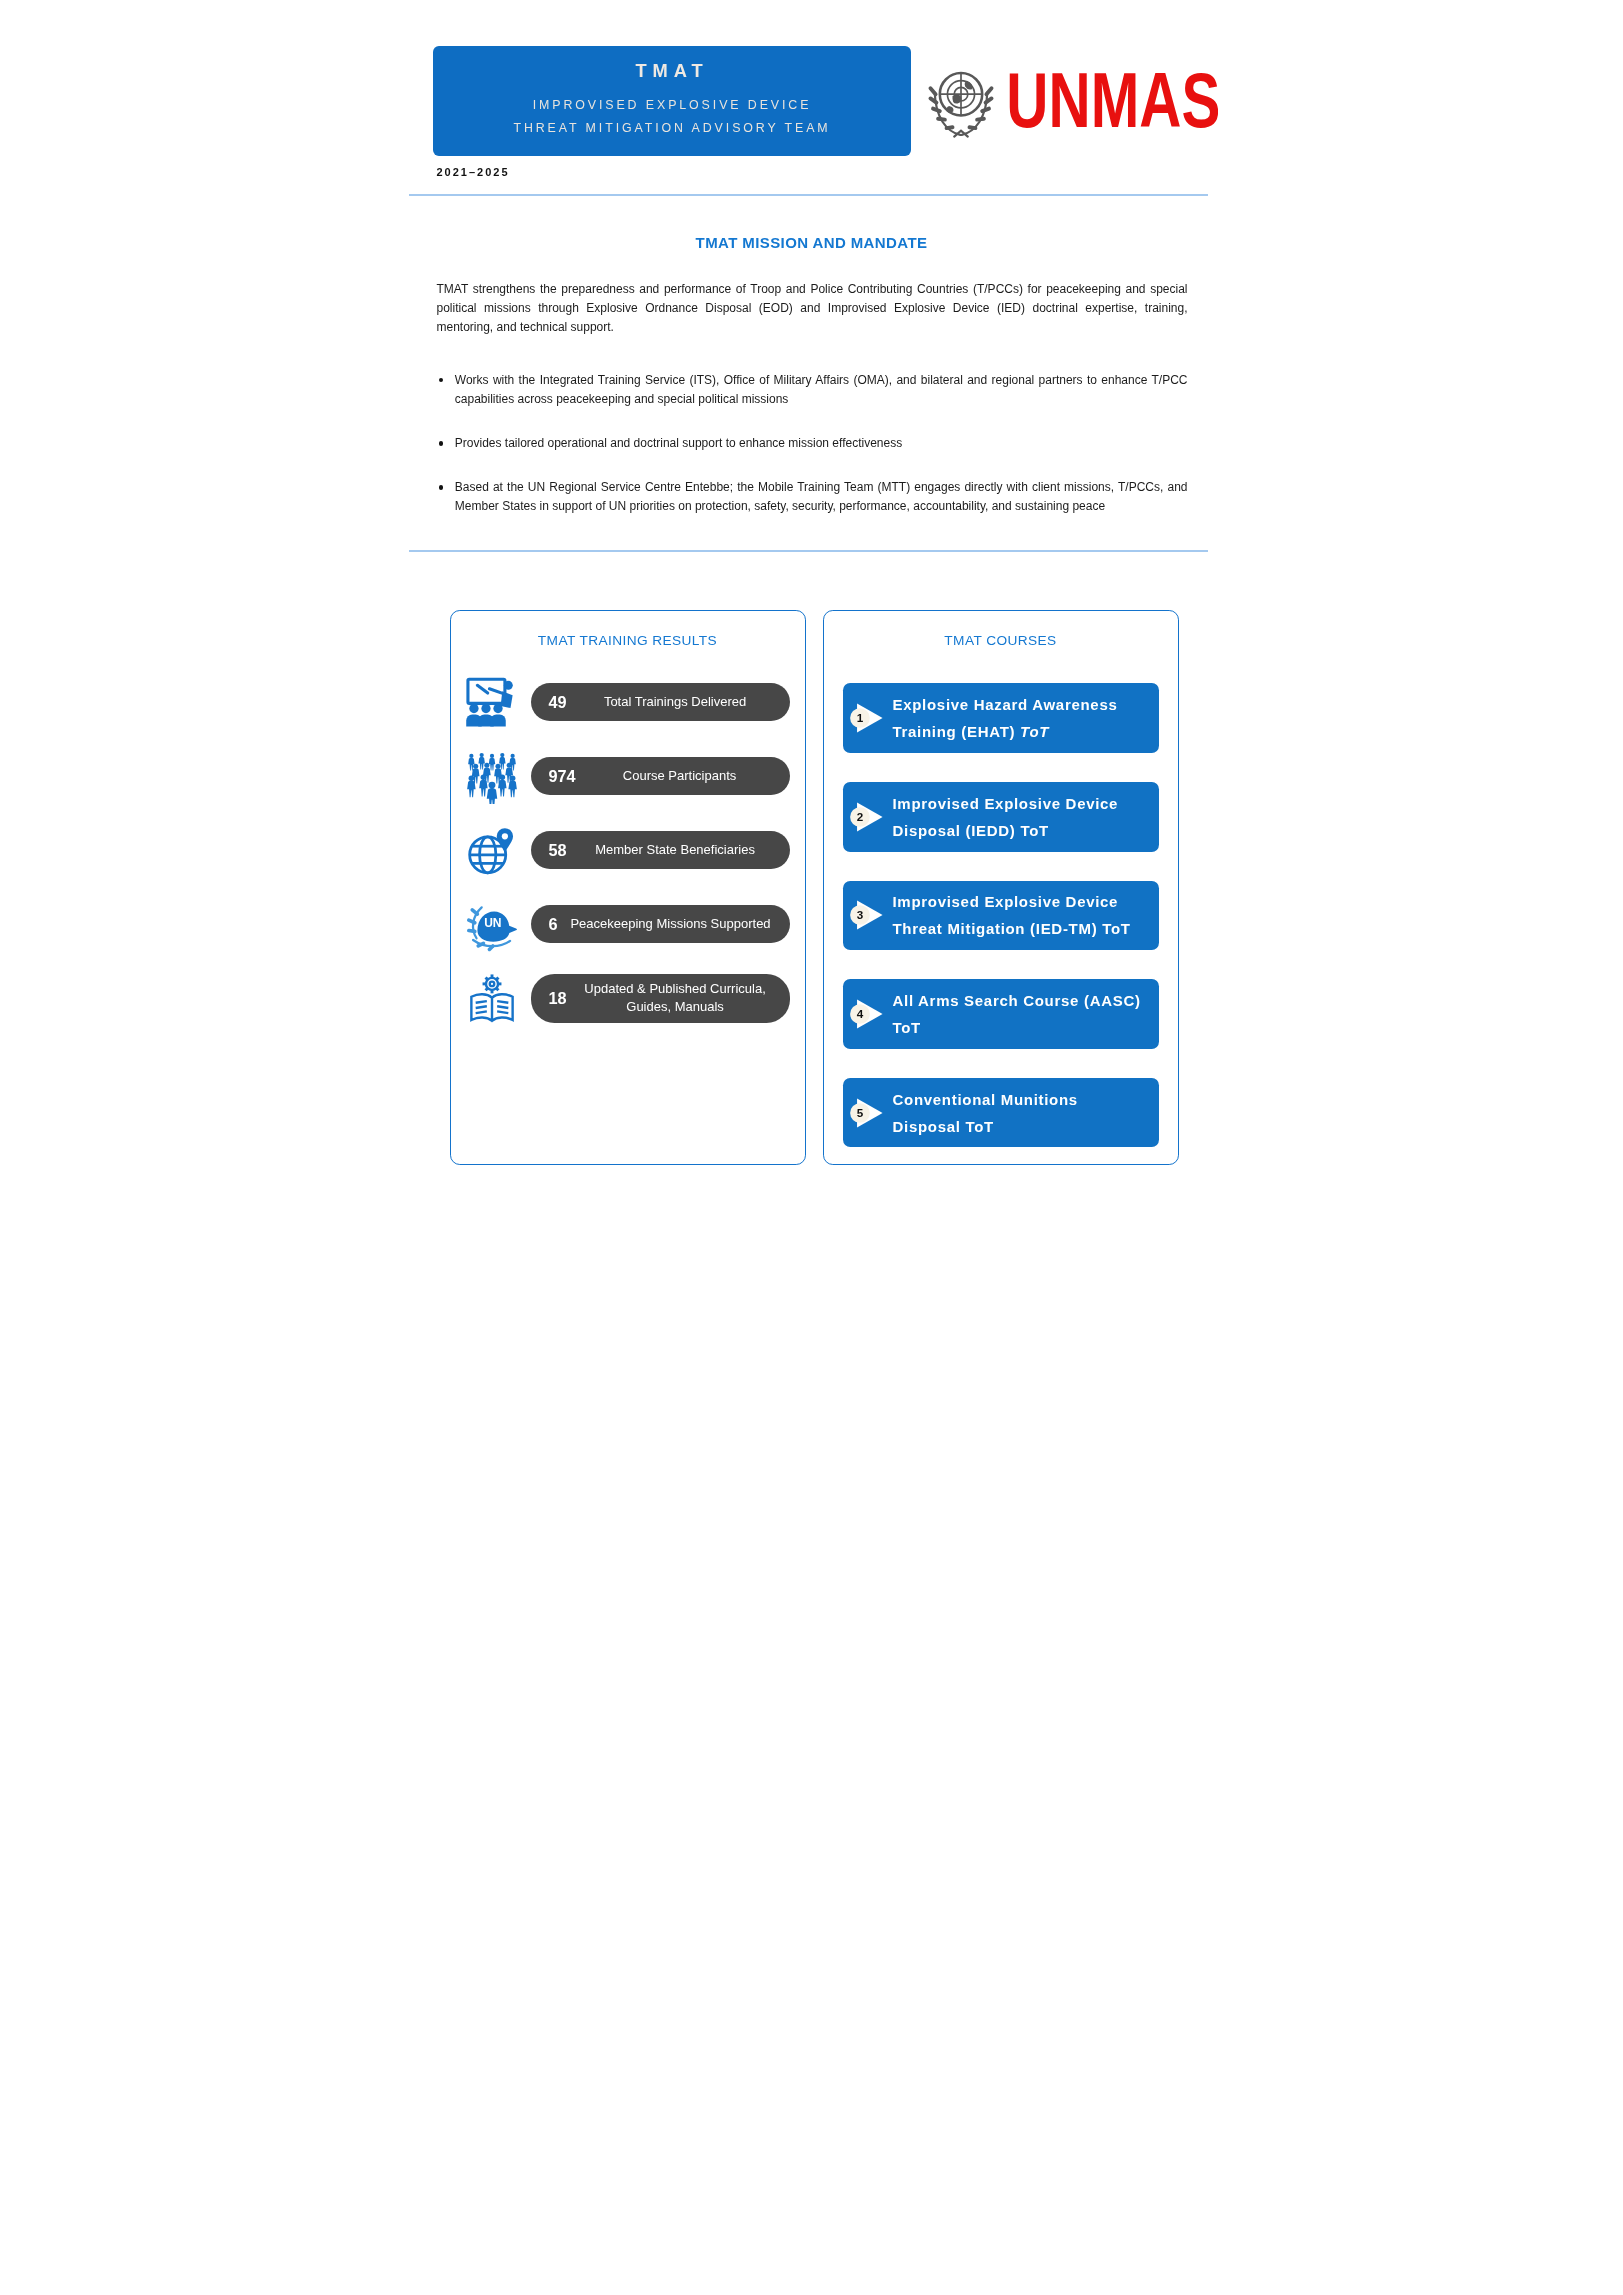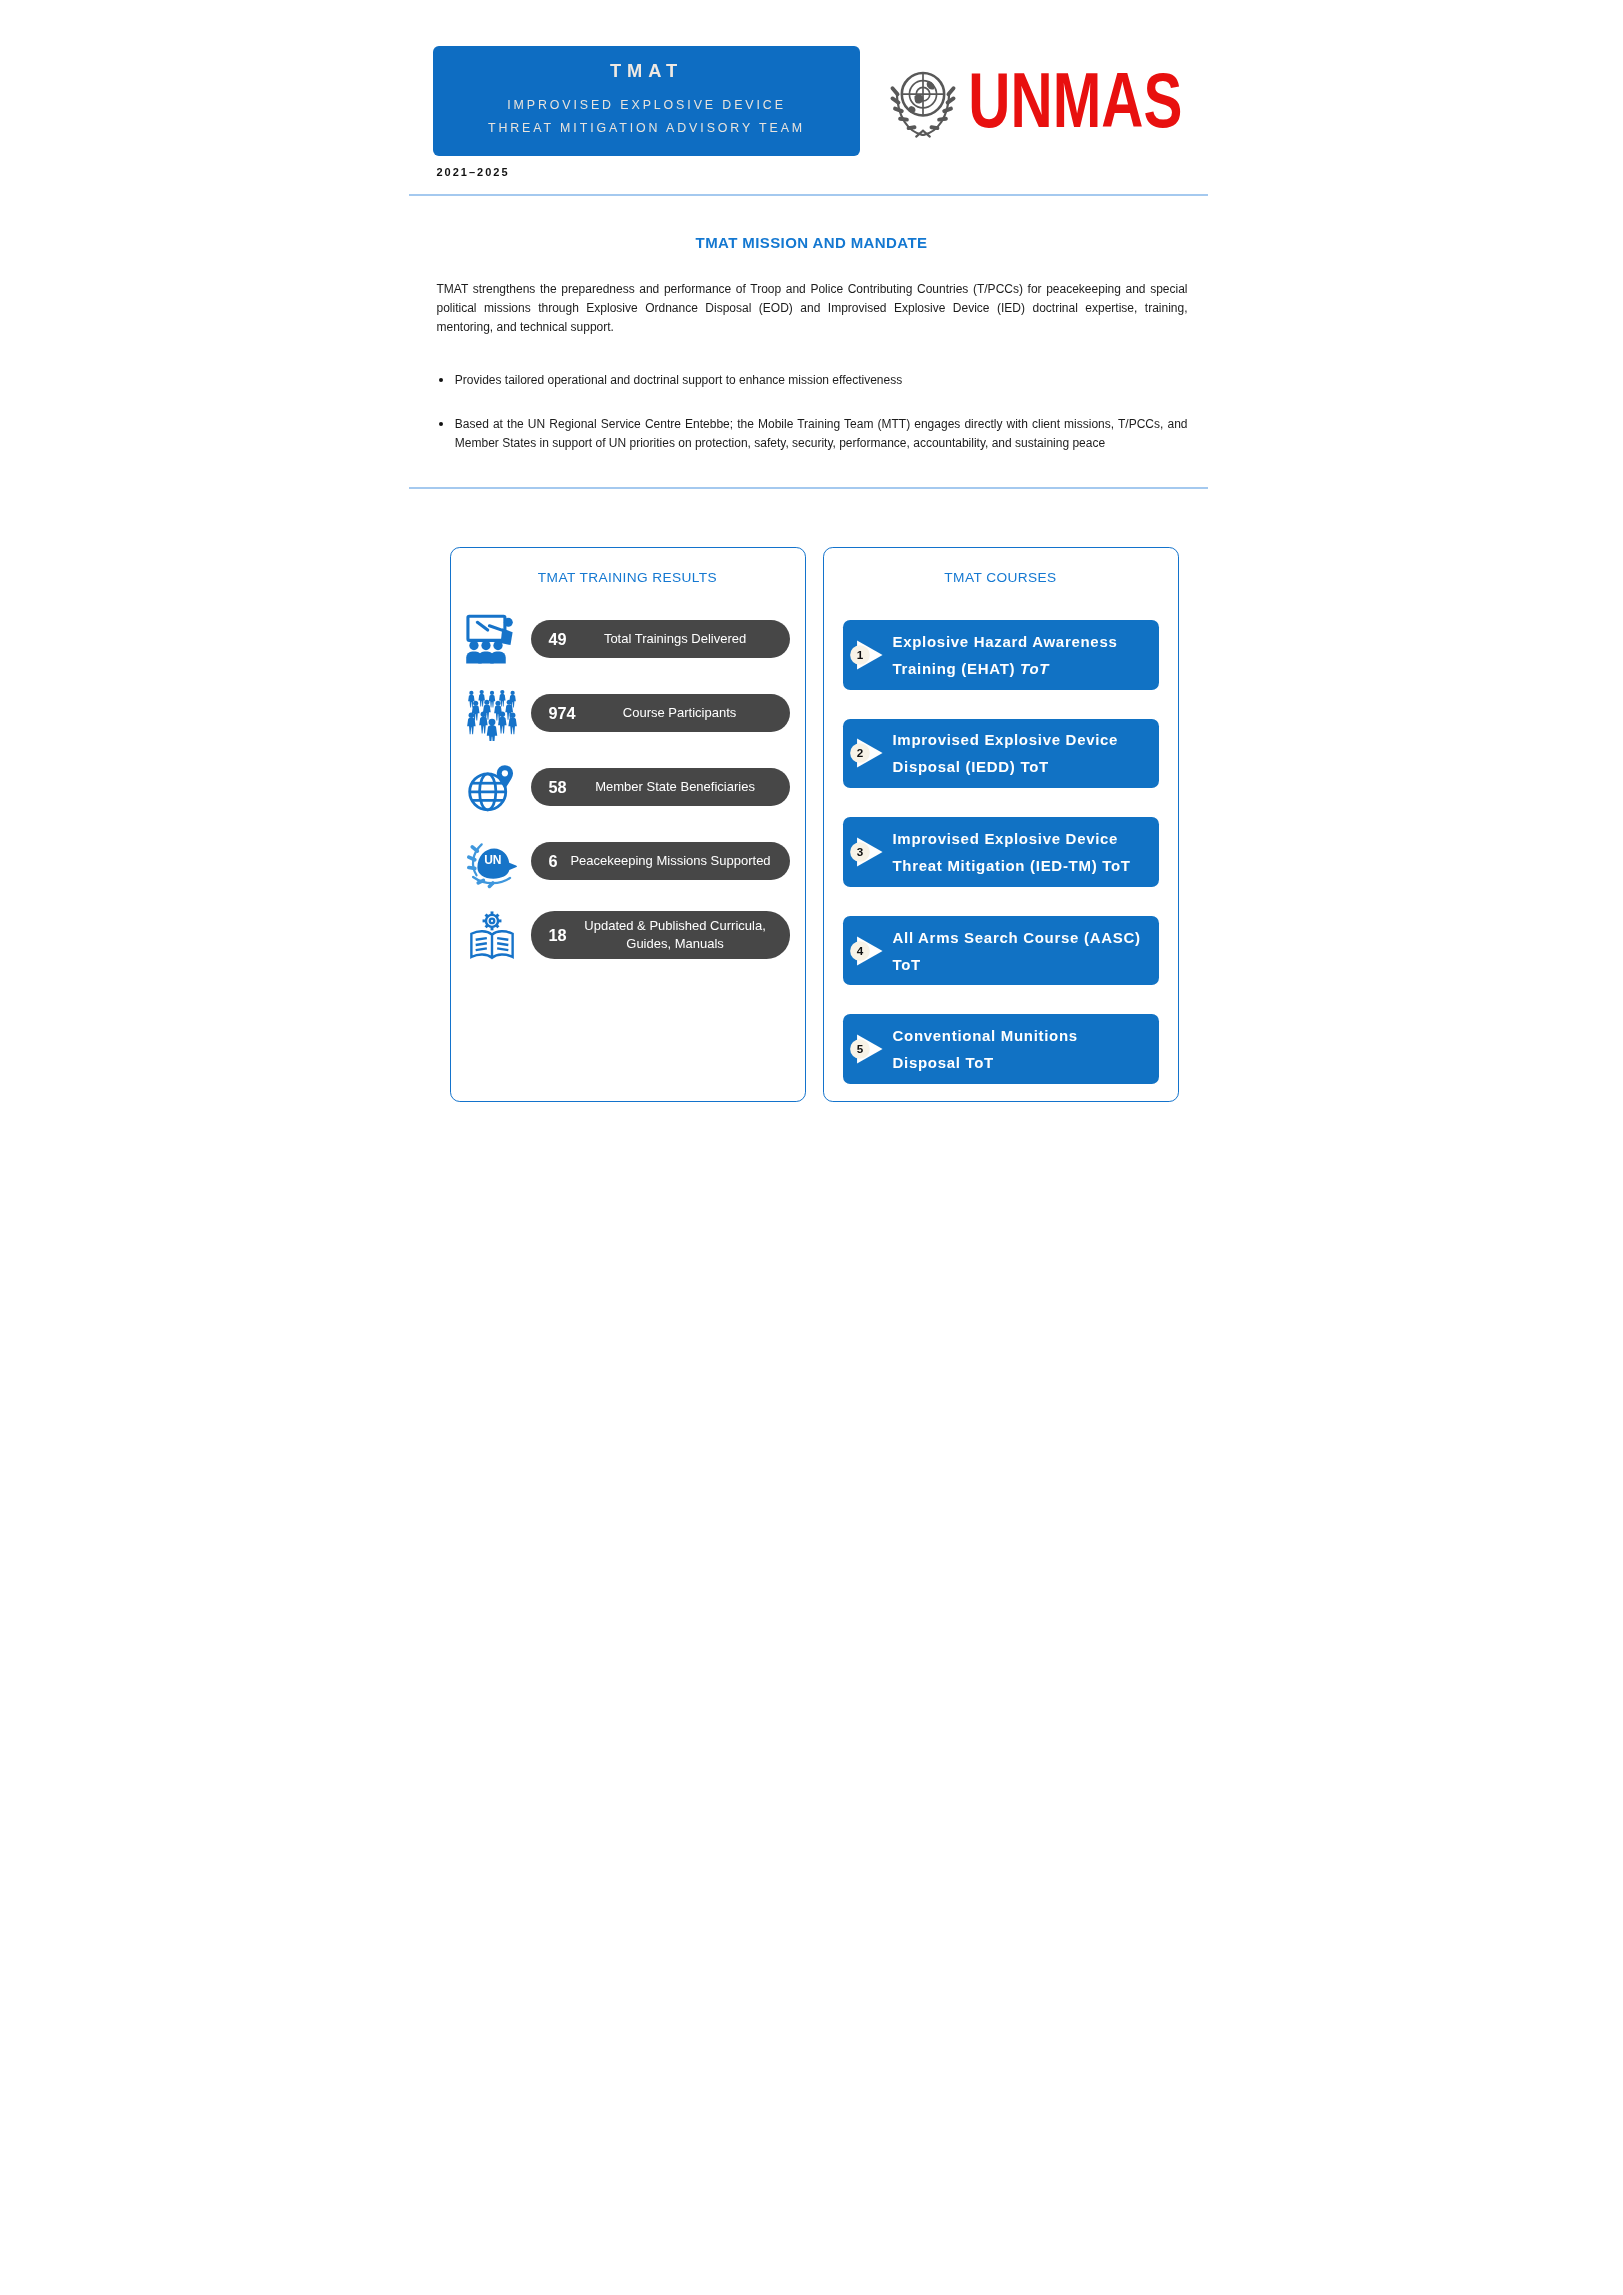--- a/index.html
+++ b/index.html
@@ -2,21 +2,21 @@
 <html style="font-size:10.5px"><head>
 <meta charset="utf-8">
 <style>
   * { margin:0; padding:0; box-sizing:border-box; }
   html,body { background:#ffffff; }
   body { font-family:"Liberation Sans", sans-serif; }
   .page { width:812px; min-height:1148px; margin:0 auto; background:#ffffff; position:relative; overflow:hidden; }
 
   
   .top { display:flex; align-items:center; padding:46px 19.6px 0 27.5px; }
-  .header-box { width:427px; min-height:107px; background:#0e6dc2; border-radius:5.9px;
+  .header-box { width:478px; min-height:107px; background:#0e6dc2; border-radius:5.9px;
                 text-align:center; color:#ece7e0; padding:14.4px 5.2px 15.7px; flex:none; }
   .header-title { font-size:18.3px; font-weight:bold; letter-spacing:5.9px; color:#efe9e2; }
   .header-sub { margin-top:11.8px; font-size:12.4px; letter-spacing:2.9px; line-height:1.85; color:#e9e4dd; }
   .logos { flex:1; display:flex; align-items:center; justify-content:center; gap:2px;padding-left:7px; }
   .emblem-svg { width:86px; height:78px; flex:none; }
   .unmas-svg { width:216px; height:77px; flex:none; }
   .years { margin:10.5px 0 0 31px; font-size:11px; font-weight:bold; letter-spacing:2px; color:#121212; }
 
   .divider { height:2px; background:#a4c9ef; border:none; margin:0 9.2px 0 3.3px; }
   .divider.first { margin-top:15.7px; }
@@ -118,20 +118,21 @@
   </div>
 
   <div class="years">2021–2025</div>
 
   <hr class="divider first">
 
   <h2 class="mission-heading">TMAT MISSION AND MANDATE</h2>
   <p class="mission-paragraph">TMAT strengthens the preparedness and performance of Troop and Police Contributing Countries (T/PCCs) for peacekeeping and special political missions through Explosive Ordnance Disposal (EOD) and Improvised Explosive Device (IED) doctrinal expertise, training, mentoring, and technical support.</p>
 
   <ul class="bullets">
+    <li>Works with the Integrated Training Service (ITS), Office of Military Affairs (OMA), and bilateral and regional partners to enhance T/PCC capabilities across peacekeeping and special political missions</li>
     <li>Provides tailored operational and doctrinal support to enhance mission effectiveness</li>
     <li>Based at the UN Regional Service Centre Entebbe; the Mobile Training Team (MTT) engages directly with client missions, T/PCCs, and Member States in support of UN priorities on protection, safety, security, performance, accountability, and sustaining peace</li>
   </ul>
 
   <hr class="divider second">
 
   <div class="cards">
 
     <div class="card">
       <div class="card-title">TMAT TRAINING RESULTS</div>

